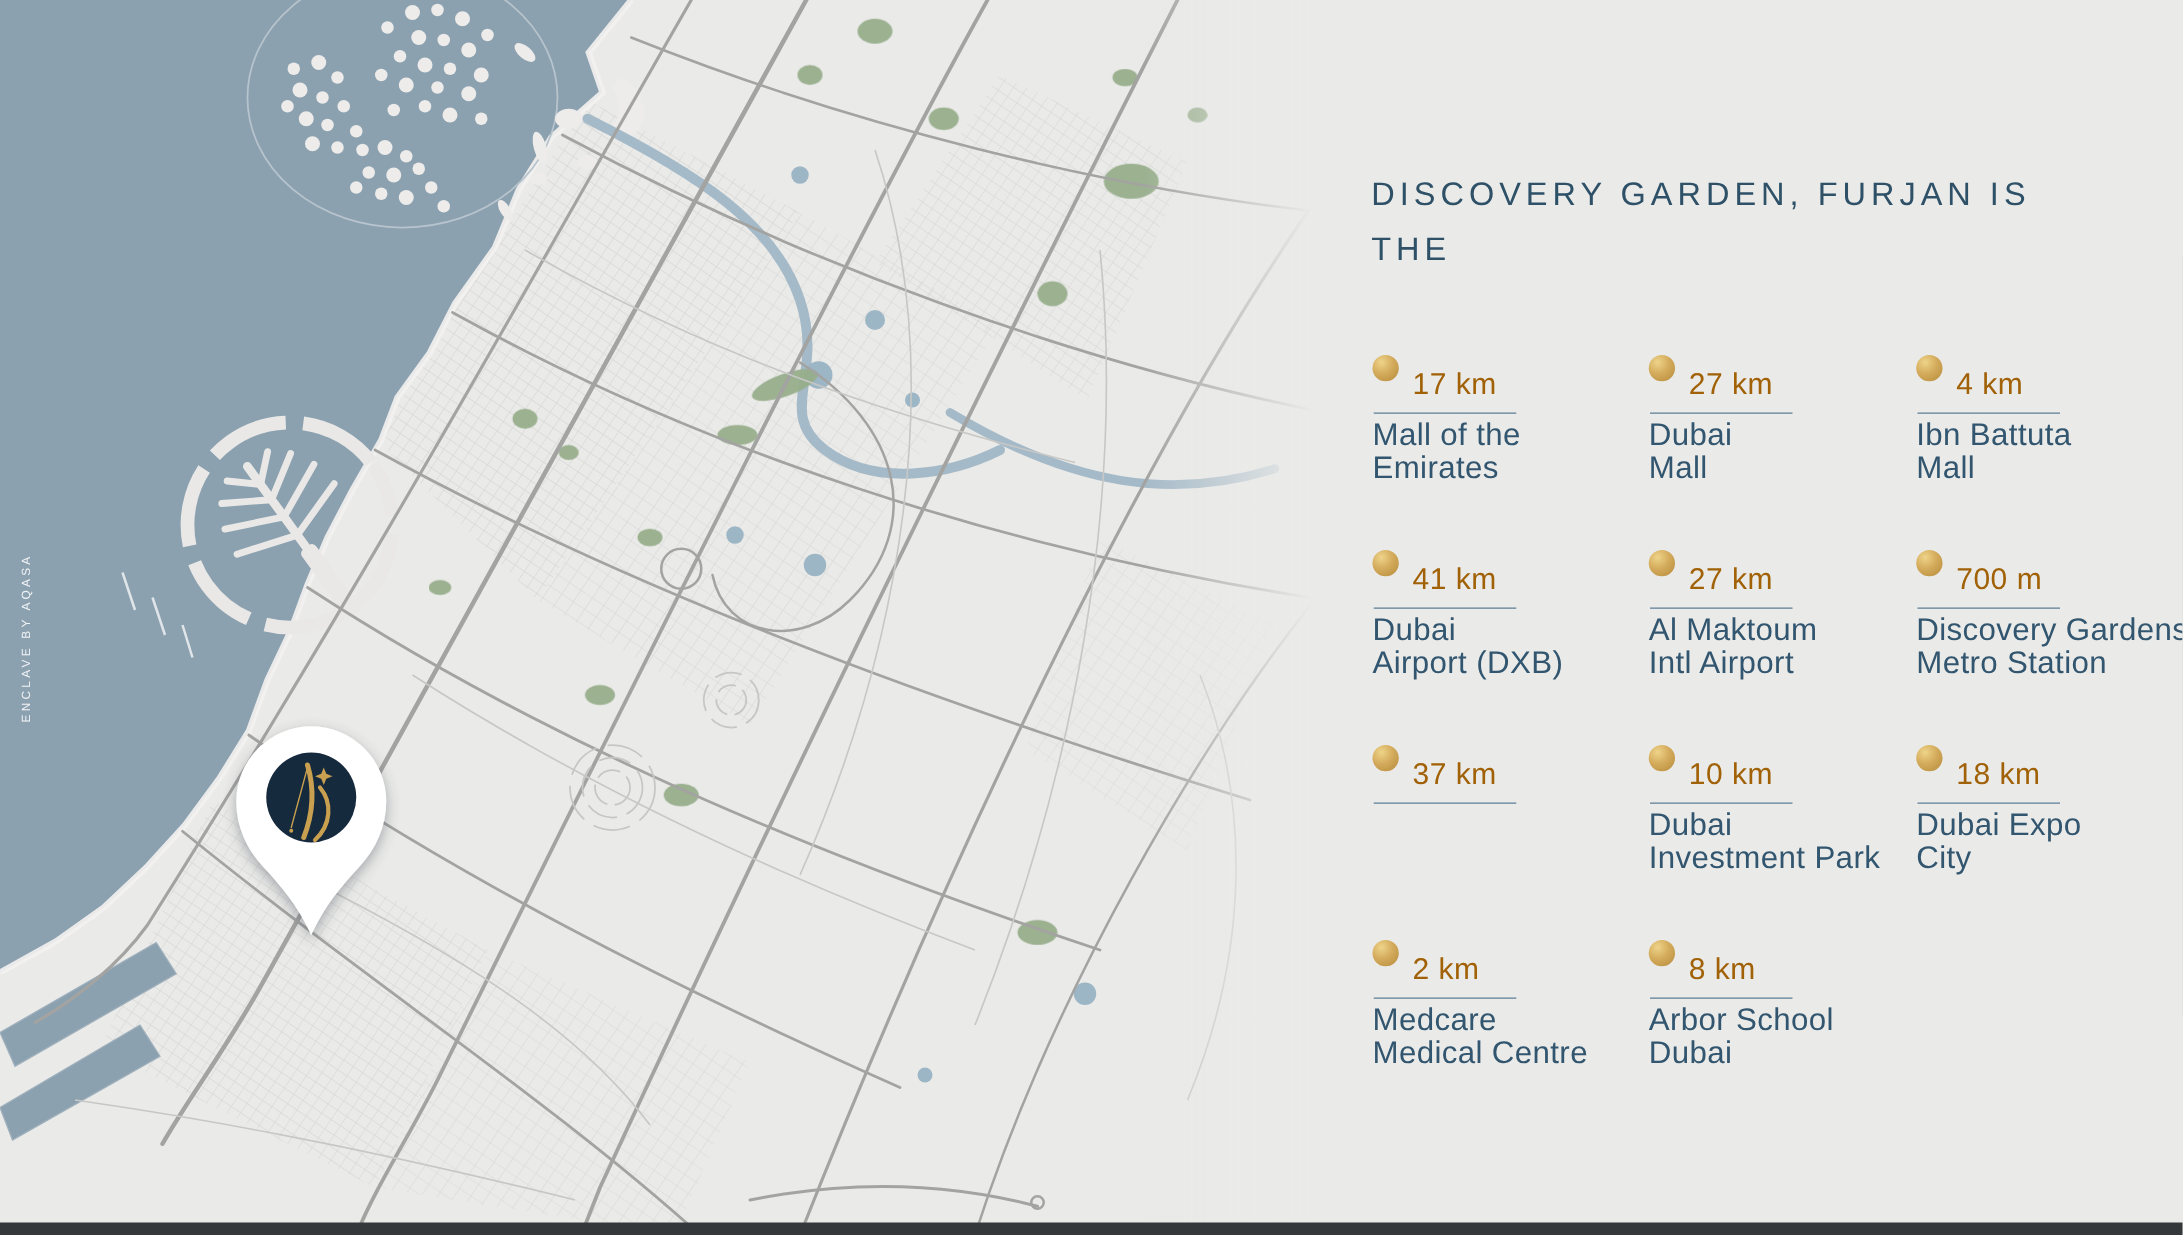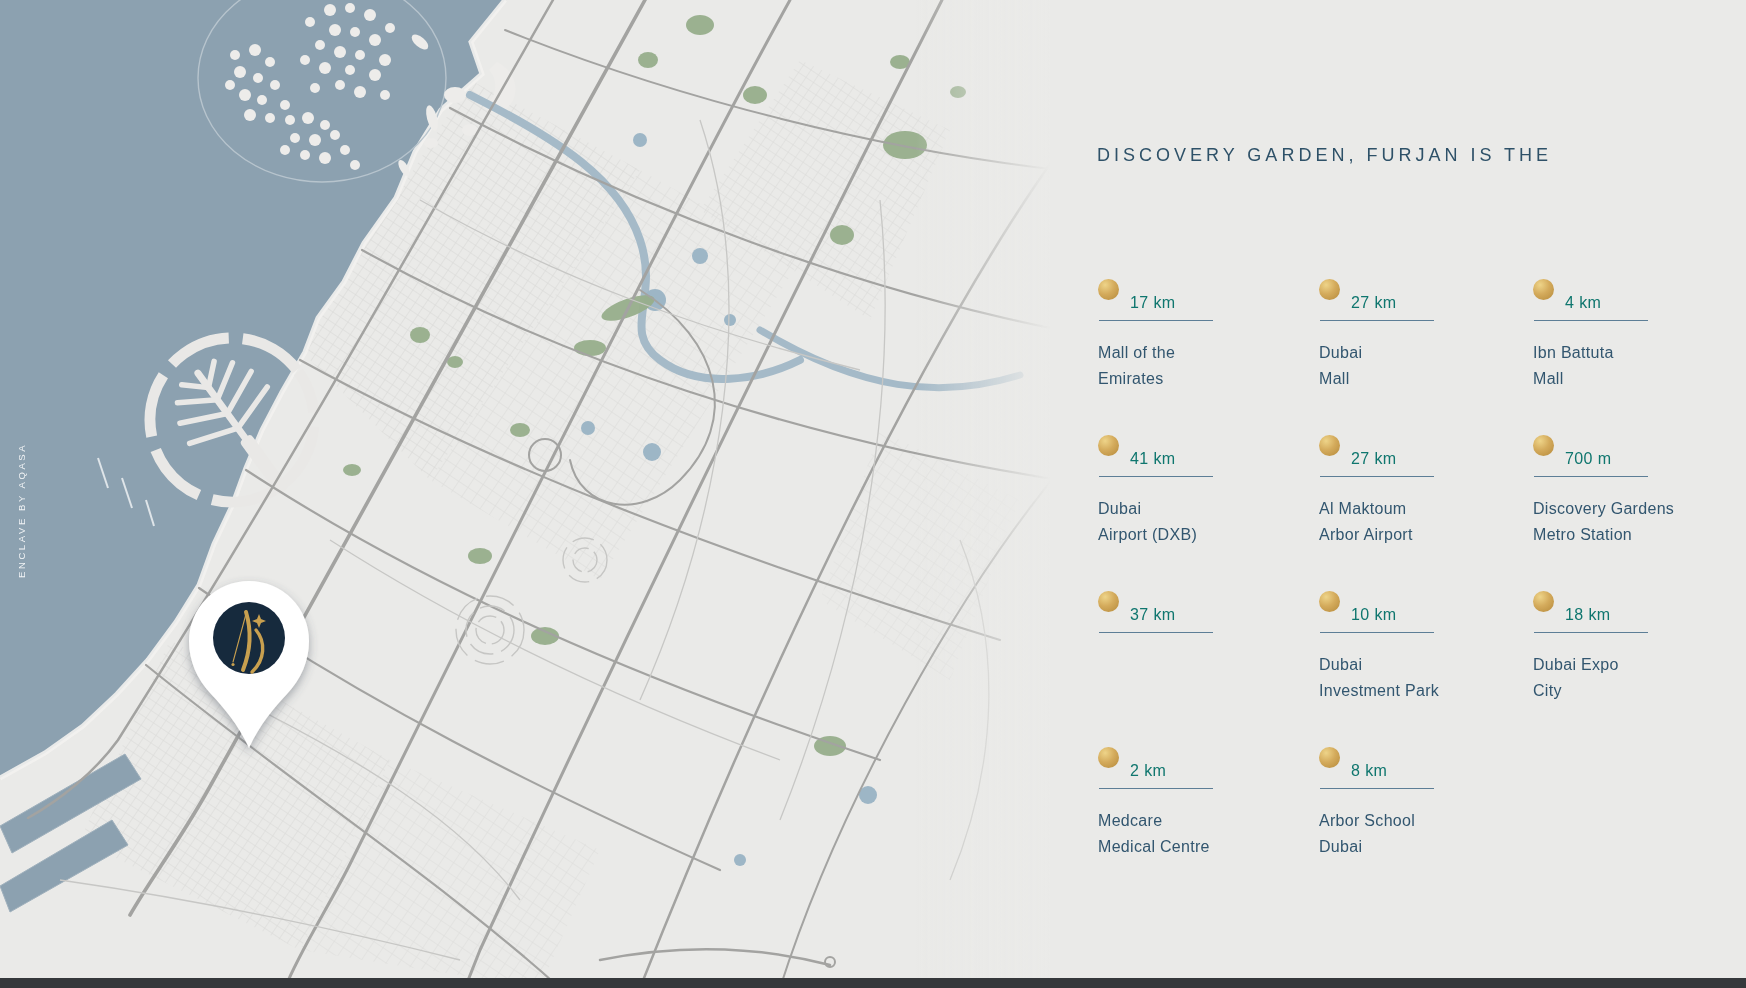--- a/index.html
+++ b/index.html
@@ -8,30 +8,30 @@
   
   #map-wrap{position:absolute;left:0;top:0;width:1080px;height:988px;}
   #map-fade{position:absolute;left:915px;top:0;width:165px;height:988px;
             background:linear-gradient(90deg,rgba(234,234,232,0) 0%,#eaeae8 82%);pointer-events:none;}
   #watermark{position:absolute;left:16px;top:418px;height:160px;
              writing-mode:vertical-rl;transform:rotate(180deg);
              color:rgba(255,255,255,.88);font-size:9.5px;letter-spacing:2.6px;}
   
   #panel{position:absolute;left:1097px;top:0;width:620px;height:988px;}
   #panel-title{position:absolute;left:0;top:133px;width:590px;
-               color:#2e5168;font-size:18px;letter-spacing:4px;line-height:44px;font-weight:400;}
+               color:#2e5168;font-size:26px;letter-spacing:4px;line-height:44px;font-weight:400;}
   #grid{position:absolute;left:1px;top:267px;display:grid;
         grid-template-columns:221px 214px 225px;grid-auto-rows:156px;}
   .cell{position:relative;}
   .dist-row{display:flex;align-items:center;gap:11px;}
   .dot{width:21px;height:21px;border-radius:50%;flex:0 0 auto;
        background:radial-gradient(circle at 34% 28%, #eed489 0%, #d4ab5c 45%, #b5893a 100%);}
-  .dist{color:#0f766e;font-size:16px;letter-spacing:.4px;margin-top:27px;}
+  .dist{color:#a16207;font-size:24px;letter-spacing:.4px;margin-top:27px;}
   .rule{width:114px;height:0;border-bottom:1.7px solid #5d7e96;margin-top:8px;margin-left:1px;}
-  .name{margin-top:19px;color:#32566f;font-size:16px;line-height:26px;
+  .name{margin-top:4px;color:#32566f;font-size:25px;line-height:26px;
         letter-spacing:.3px;white-space:pre-line;}
   
   #footer-bar{position:absolute;left:0;bottom:0;width:1746px;height:10px;background:#35383b;}
 </style>
 </head>
 <body>
 
 <div id="stage">
 
   <div id="map-wrap">
@@ -282,21 +282,21 @@
         <div class="name">Dubai
 Airport (DXB)</div>
       </div>
       <div class="cell">
         <div class="dist-row">
             <span class="dot"></span>
           <span class="dist">27 km</span>
           </div>
         <div class="rule"></div>
         <div class="name">Al Maktoum
-Arbor Airport</div>
+Intl Airport</div>
       </div>
       <div class="cell">
         <div class="dist-row">
             <span class="dot"></span>
           <span class="dist">700 m</span>
           </div>
         <div class="rule"></div>
         <div class="name">Discovery Gardens
 Metro Station</div>
       </div>

